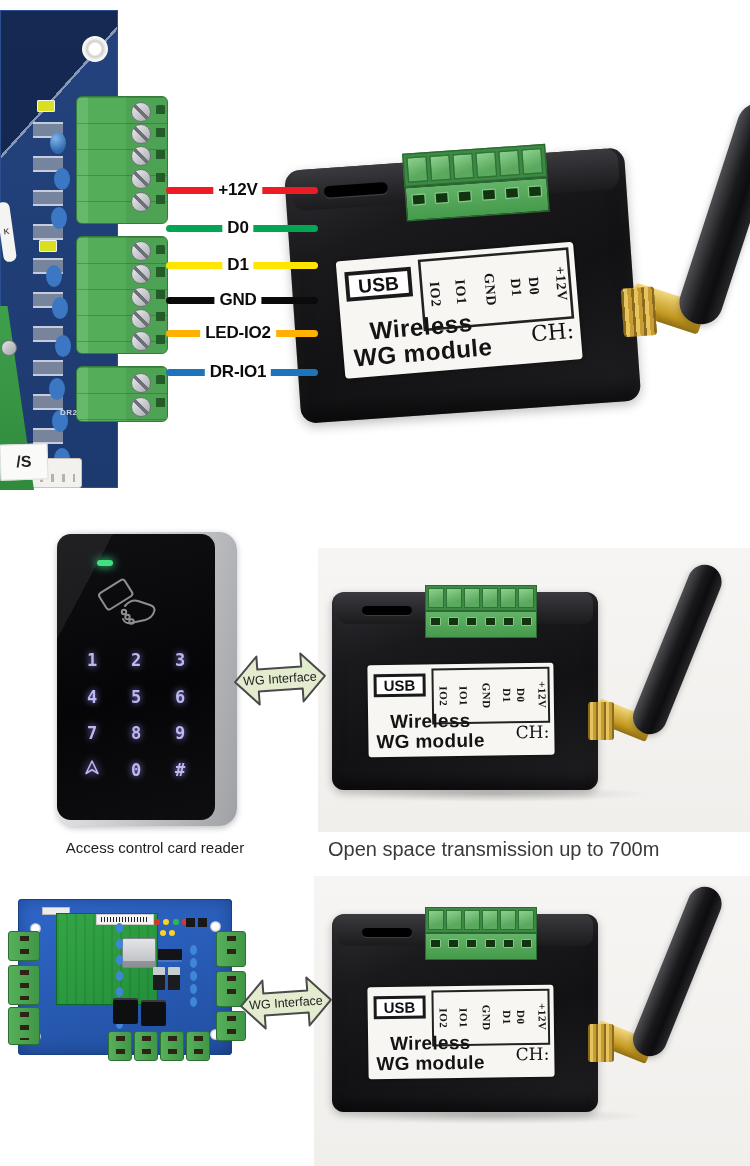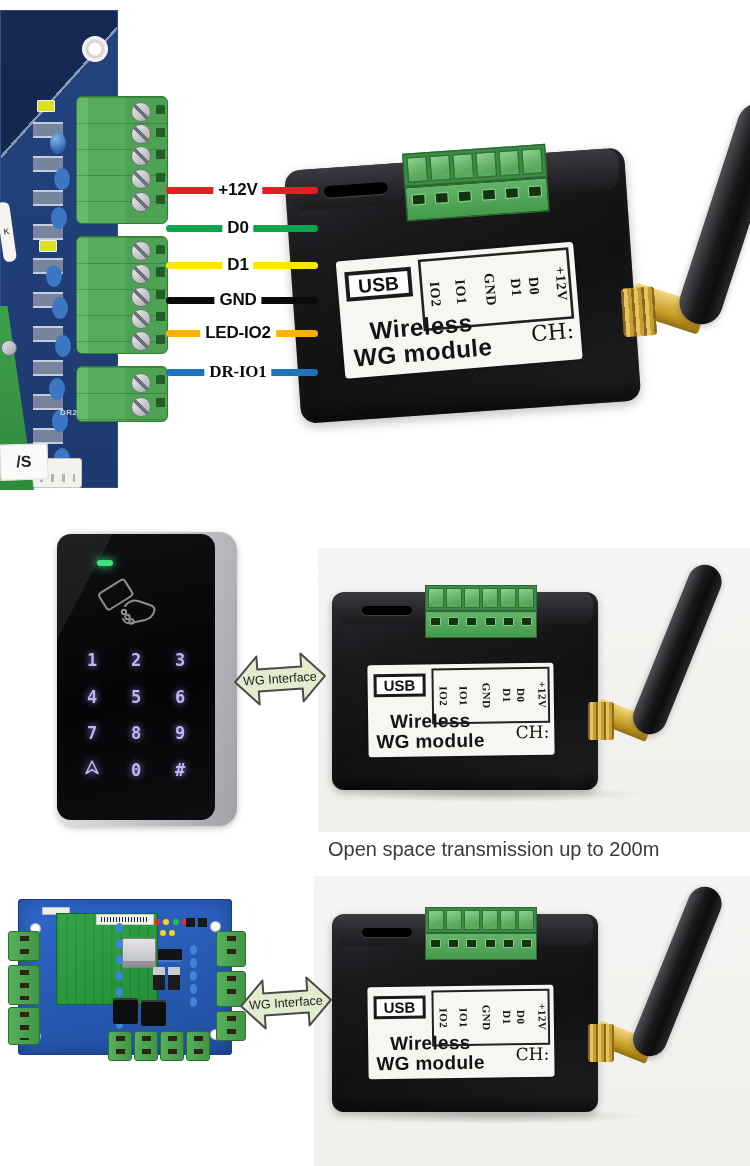--- a/index.html
+++ b/index.html
@@ -182,21 +182,21 @@
   <div class="wire" style="top: 225px; background: rgb(0, 166, 81);"></div>
   <div class="wire" style="top: 262px; background: rgb(255, 230, 0);"></div>
   <div class="wire" style="top: 297px; background: rgb(10, 10, 10);"></div>
   <div class="wire" style="top: 330px; background: rgb(255, 176, 0);"></div>
   <div class="wire" style="top: 369px; background: rgb(28, 117, 188);"></div>
   <span class="wlabel" style="left:238px;top:190px;">+12V</span>
   <span class="wlabel" style="left:238px;top:228px;">D0</span>
   <span class="wlabel" style="left:238px;top:265px;">D1</span>
   <span class="wlabel" style="left:238px;top:300px;">GND</span>
   <span class="wlabel" style="left:238px;top:333px;">LED-IO2</span>
-  <span class="wlabel" style="left:238px;top:372px;font-family:Liberation Serif, serif;">DR-IO1</span>
+  <span class="wlabel" style="left:238px;top:372px;">DR-IO1</span>
 
   <div class="wg-module" id="module1">
     <div class="wgm-body">
       <div class="wgm-slot"></div>
       <div class="wgm-label">
         <div class="wgm-usb">USB</div>
         <div class="wgm-pins">
           <div class="wgm-pin">
               <span>IO2</span>
             </div>
@@ -338,21 +338,22 @@
           <b></b>
           <b></b>
           <b></b>
         </div>
     </div>
     <div class="wgm-sma-a"></div>
     <div class="wgm-sma-b"></div>
     <div class="wgm-antenna"></div>
   </div>
 
-  <div class="caption" style="left:328px;top:838px;font-size:20px;color:#3a3a3a;white-space:nowrap;">Open space transmission up to 200m</div>
+  <div class="caption" style="left:40px;top:839px;width:230px;text-align:center;font-size:15px;">Access control card reader</div>
+  <div class="caption" style="left:328px;top:838px;font-size:20px;color:#3a3a3a;white-space:nowrap;">Open space transmission up to 700m</div>
 
   <div class="photo-bg" style="left:314px;top:876px;width:436px;height:290px;"></div>
 
   <div id="mobo">
     <div class="mb-board">
       <div class="mb-hole" style="left:12px;top:24px;"></div>
       <div class="mb-hole" style="left:192px;top:22px;"></div>
       <div class="mb-hole" style="left:12px;top:132px;"></div>
       <div class="mb-hole" style="left:192px;top:130px;"></div>
       <div class="mb-wconn"></div>

